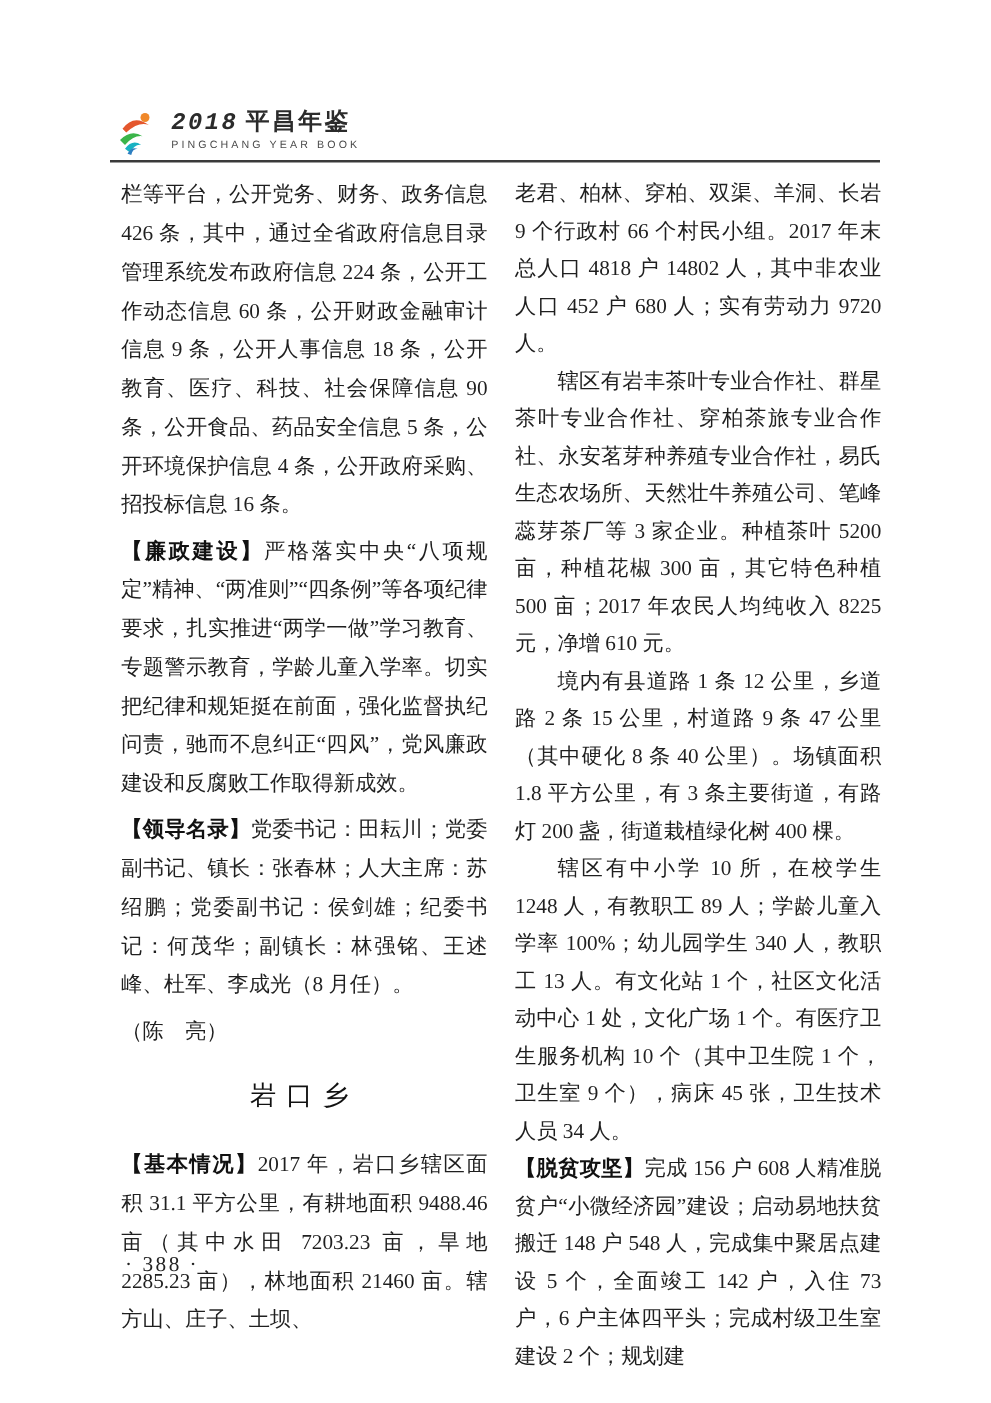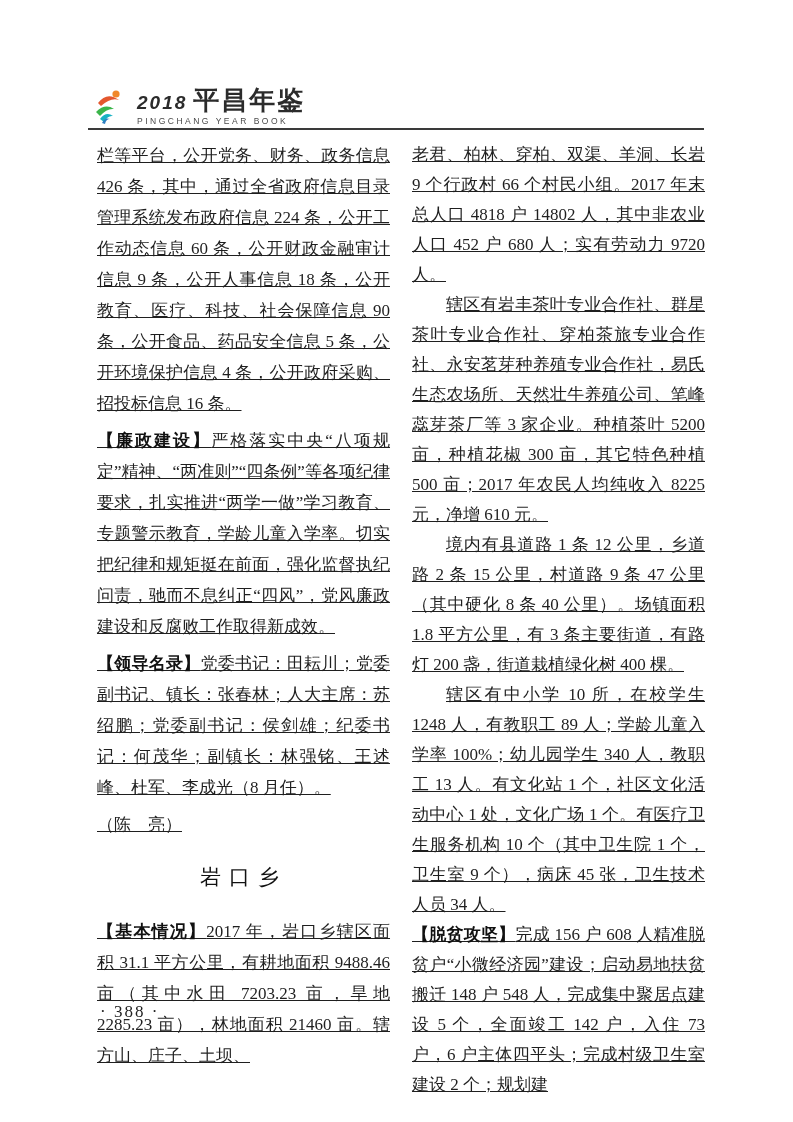--- a/index.html
+++ b/index.html
@@ -13,26 +13,26 @@
     overflow: hidden;
   }
 
   
   .header { position: absolute; left: 88px; top: 88px; width: 616px; }
   .brand { display: flex; align-items: flex-start; gap: 7px; height: 36px; }
   .logo-svg { width: 42px; height: 36px; flex: 0 0 auto; }
   .brand-text { display: flex; flex-direction: column; line-height: 1; }
   .brand-line1 { display: flex; align-items: baseline; gap: 6px; }
   .brand-year {
-    font-family: Liberation Sans, sans-serif;
+    font-family: Liberation Mono, monospace;
     font-style: italic; font-weight: 700;
     font-size: 19px; letter-spacing: 2px; color: #2b2b2b;
   }
   .brand-cn {
-    font-size: 26px; font-weight: 700; color: #2b2b2b;
+    font-size: 19px; font-weight: 700; color: #2b2b2b;
     letter-spacing: 2px;
   }
   .brand-en {
     margin-top: 3px;
     font-size: 8.5px; letter-spacing: 2.5px; color: #4a4a4a;
     font-family: Liberation Sans, sans-serif;
   }
   .header-rule {
     margin-top: 4px;
     border-bottom: 2px solid #3a3a3a;
@@ -45,21 +45,20 @@
     width: 608px;
     display: flex; gap: 22px;
   }
   .col { width: 293px; }
   .col p {
     margin: 0;
     font-size: 17px;
     text-align: justify;
     text-justify: inter-character;
     color: #1f1f1f;
-    text-decoration: underline;
   }
   .col.left p  { line-height: 31px; margin-bottom: 6px; }
   .col.right p { line-height: 30px; margin-bottom: 0; }
   .indent { text-indent: 2em; }
   .entry-label {
     font-family: "Liberation Sans", "DejaVu Sans", sans-serif;
     font-weight: 700;
     color: #111;
   }
   .attribution {

